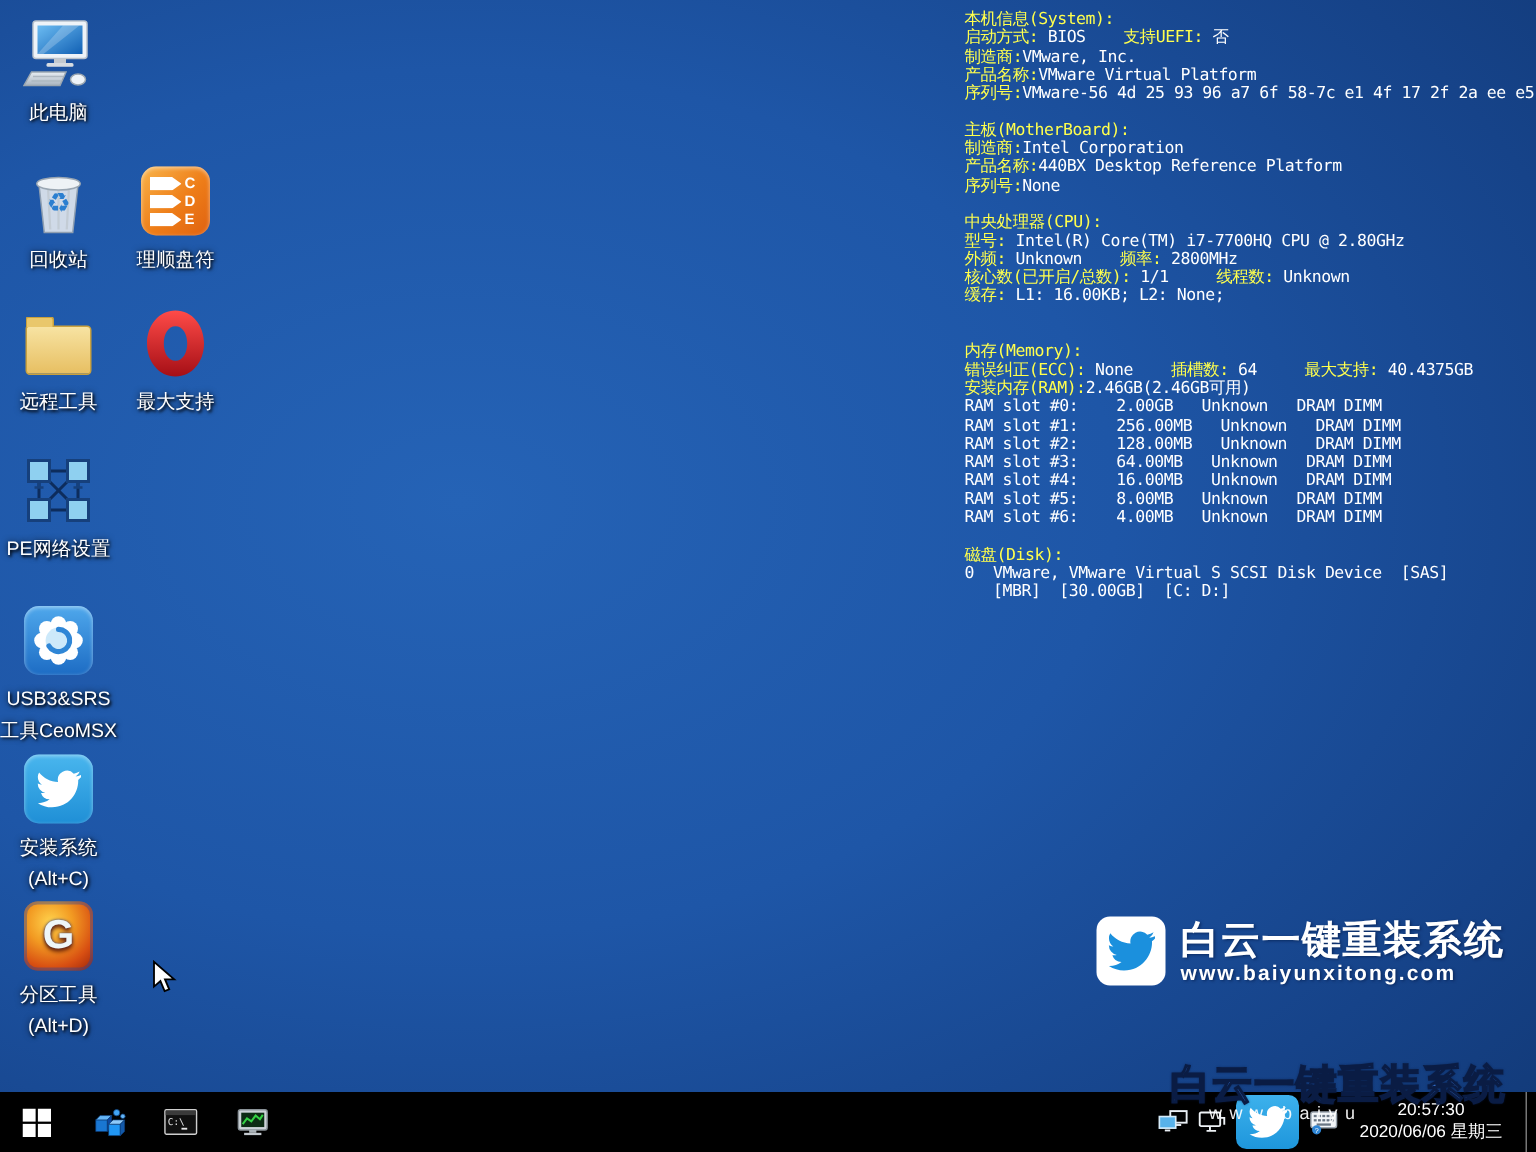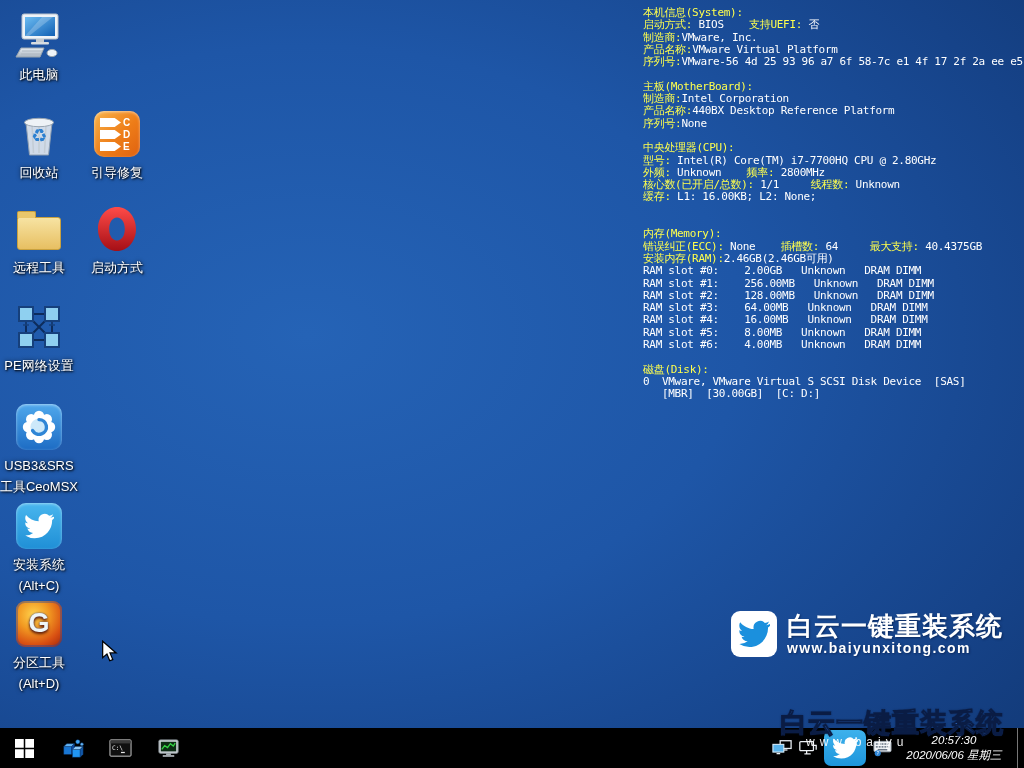--- a/index.html
+++ b/index.html
@@ -62,21 +62,21 @@
   .brand-title{font-size:26px;font-weight:bold;color:#fff;letter-spacing:1px;line-height:28px;
     text-shadow:1px 1px 2px rgba(0,20,60,.55);}
   .brand-url{font-size:14px;font-weight:bold;color:#fff;letter-spacing:1.4px;line-height:17px;
     text-shadow:1px 1px 2px rgba(0,20,60,.55);}
 
   
   .taskbar{position:absolute;left:0;top:728px;width:1024px;height:40px;background:#000;
     display:flex;align-items:center;z-index:2;}
   .tb-btn{width:48px;height:40px;display:flex;align-items:center;justify-content:center;cursor:pointer;}
   .tb-spacer{flex:1;}
-  .tray{display:flex;align-items:center;height:40px;font-style:italic;}
+  .tray{display:flex;align-items:center;height:40px;}
   .tray-ic{width:26px;height:40px;display:flex;align-items:center;justify-content:center;cursor:pointer;}
   .bird-btn{width:42px;height:36px;margin:2px 3px;border-radius:7px;display:flex;align-items:center;justify-content:center;
     background:linear-gradient(180deg,#3db1ec,#1e96dc);cursor:pointer;}
   .clock{width:118px;text-align:center;color:#fff;font-size:11.5px;line-height:15px;cursor:pointer;padding-right:4px;}
   .show-desktop{width:6px;height:40px;border-left:1px solid #777;cursor:pointer;}
 
   
   .watermark{position:absolute;right:12px;bottom:4px;z-index:3;pointer-events:none;text-align:left;width:232px;}
   .wm-title{font-size:27px;font-weight:bold;letter-spacing:1px;line-height:26px;color:rgba(54,118,216,.82);
     -webkit-text-stroke:1px #0a1c44;text-shadow:0 0 2px #0a1c44;}
@@ -152,37 +152,37 @@
         <div class="dl-row">
             <div class="dl-arrow"></div>
             <span class="dl-letter">D</span>
           </div>
         <div class="dl-row">
             <div class="dl-arrow"></div>
             <span class="dl-letter">E</span>
           </div>
       </div>
     </div>
-    <div class="lbl">引导修复</div>
+    <div class="lbl">理顺盘符</div>
   </div>
 
   <div class="cell" style="left:-3px;top:205px">
     <div class="icobox">
         <div class="ico-folder"></div>
       </div>
     <div class="lbl">远程工具</div>
   </div>
 
   <div class="cell" style="left:75px;top:205px">
     <div class="icobox">
       <svg viewBox="0 0 48 48" width="48" height="48">
         <path fill="url(#og)" fill-rule="evenodd" d="M24 2c11 0 19 9.8 19 22S35 46 24 46 5 36.2 5 24 13 2 24 2zm0 10.5c-4.8 0-7.8 5-7.8 11.5s3 11.5 7.8 11.5 7.8-5 7.8-11.5-3-11.5-7.8-11.5z"></path>
       </svg>
     </div>
-    <div class="lbl">启动方式</div>
+    <div class="lbl">最大支持</div>
   </div>
 
   <div class="cell" style="left:-3px;top:303px">
     <div class="icobox">
       <svg viewBox="0 0 48 48" width="48" height="48">
         <g stroke="#0d2c5c" stroke-width="2">
           <line x1="11" y1="11" x2="37" y2="37"></line>
             <line x1="37" y1="11" x2="11" y2="37"></line>
           <line x1="11" y1="11" x2="37" y2="11"></line>
             <line x1="11" y1="37" x2="37" y2="37"></line>

